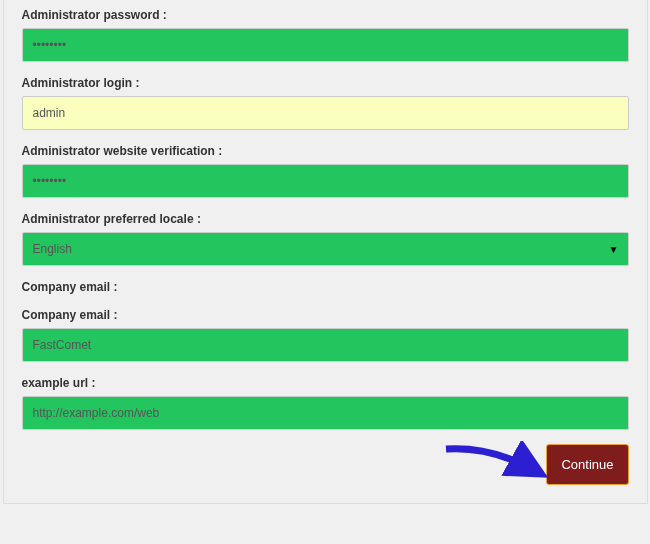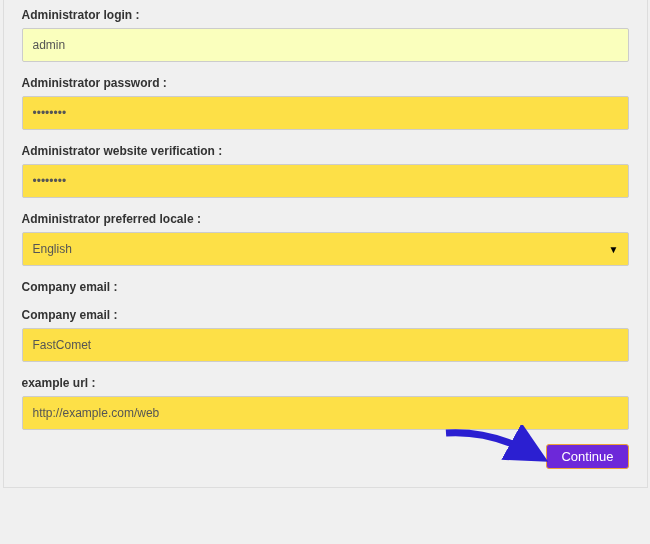--- a/index.html
+++ b/index.html
@@ -28,21 +28,21 @@
       color: #333;
       margin-bottom: 6px;
     }
     .form-input, .form-select {
       width: 100%;
       height: 34px;
       padding: 6px 10px;
       font-size: 12px;
       color: #555;
       border: 1px solid #ccc;
-      background: #fde047;
+      background: #22c55e;
       border-radius: 2px;
     }
     .form-input.autofill {
       background: #faffbd;
     }
     .form-select {
       appearance: none;
       -webkit-appearance: none;
       background-image: none;
       position: relative;
@@ -56,50 +56,50 @@
       pointer-events: none;
       font-size: 10px;
       color: #000;
     }
     .actions {
       text-align: right;
       margin-top: 12px;
       position: relative;
     }
     .btn-continue {
-      background: #6d28d9;
+      background: #7f1d1d;
       border: 1px solid #eea236;
       color: #fff;
       font-size: 13px;
-      padding: 4px 14px;
+      padding: 12px 14px;
       border-radius: 3px;
       cursor: pointer;
     }
     .arrow-annotation {
       position: absolute;
       right: 78px;
       bottom: -6px;
       width: 110px;
       height: 50px;
       pointer-events: none;
     }
   </style>
 </head>
 <body>
 
 <div class="panel">
 
   <div class="form-group">
-    <label class="form-label">Administrator login :</label>
-    <input type="text" class="form-input autofill" value="admin" style="">
+    <label class="form-label">Administrator password :</label>
+    <input type="password" class="form-input" value="••••••••" style="">
   </div>
 
   <div class="form-group">
-    <label class="form-label">Administrator password :</label>
-    <input type="password" class="form-input" value="••••••••" style="">
+    <label class="form-label">Administrator login :</label>
+    <input type="text" class="form-input autofill" value="admin" style="">
   </div>
 
   <div class="form-group">
     <label class="form-label">Administrator website verification :</label>
     <input type="password" class="form-input" value="••••••••" style="">
   </div>
 
   <div class="form-group">
     <label class="form-label">Administrator preferred locale :</label>
     <div class="select-wrap">

